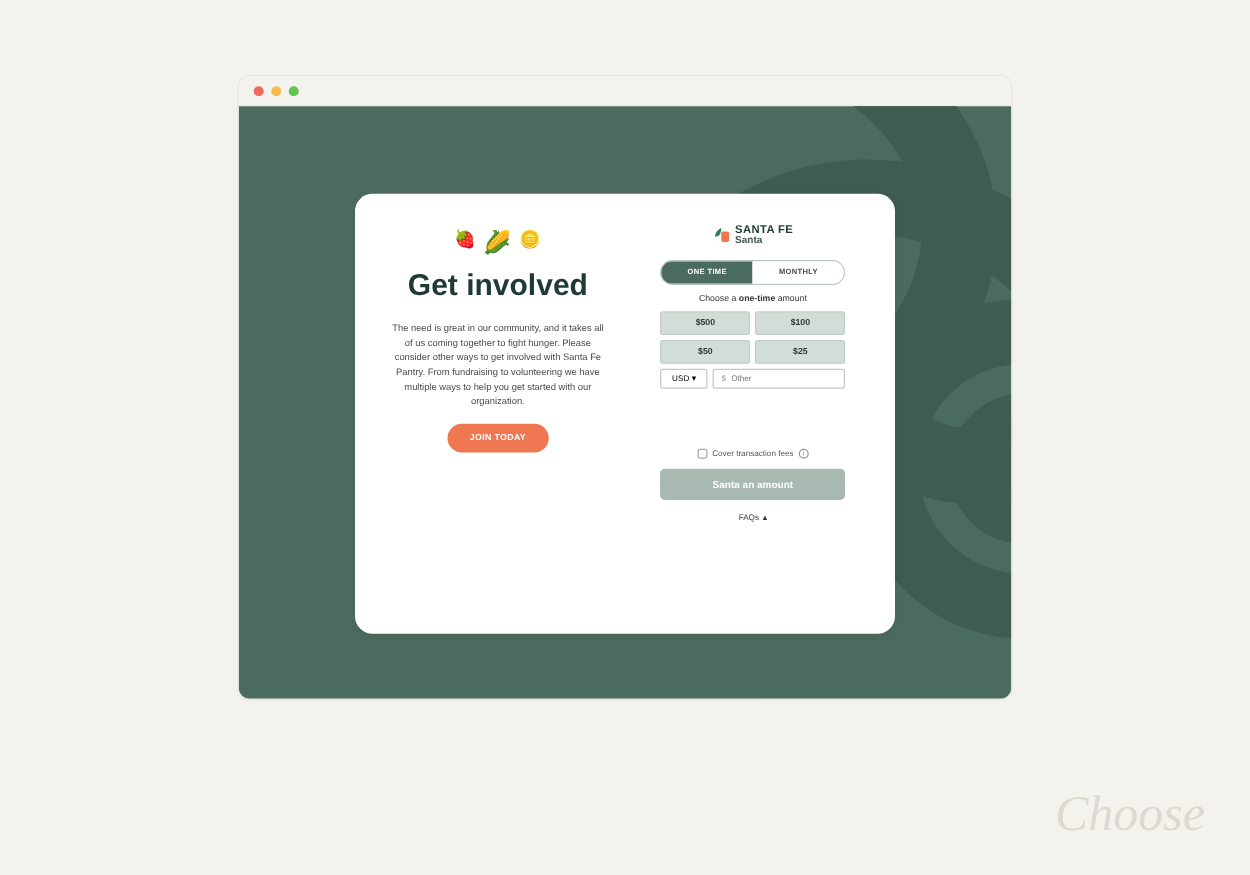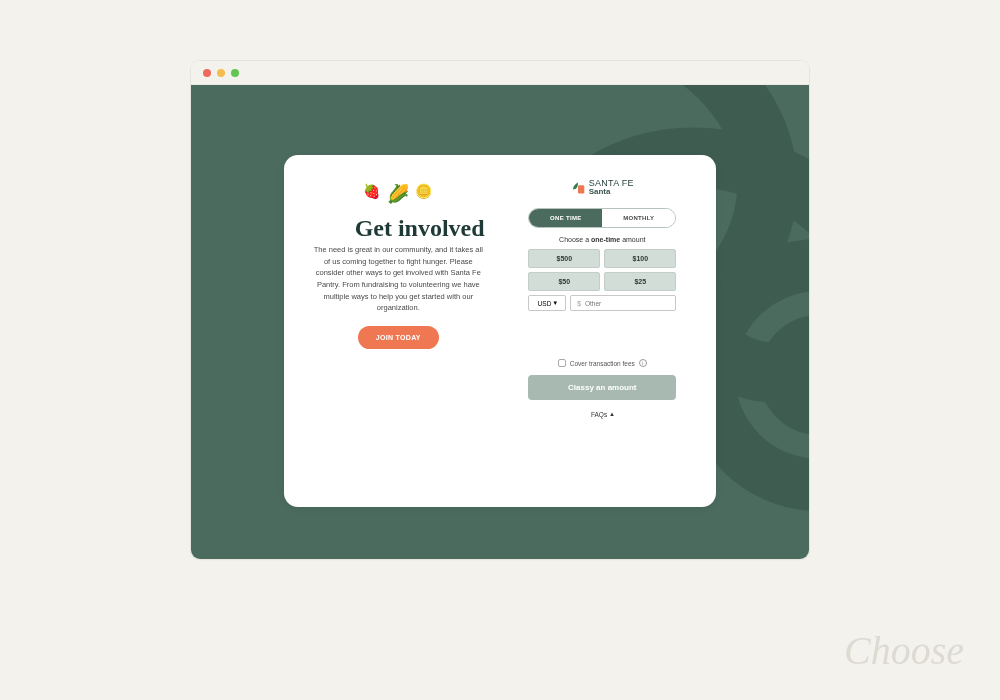--- a/index.html
+++ b/index.html
@@ -76,26 +76,25 @@
   .card-right {
     width: 48%;
     padding: 24px 28px 20px 8px;
     text-align: center;
   }
 
   .illus { display:flex; justify-content:center; gap:6px; margin-bottom:10px; }
   .illus span { font-size:14px; }
 
   .headline {
-    font-family: Liberation Serif, serif;
+    font-family: Liberation Sans, sans-serif;
     font-size: 24px;
     font-weight: 700;
     color: #1f3a36;
-    margin-bottom: 2px;
-    text-align: right;
+    margin-bottom: 14px;
   }
   .body-text {
     font-size: 7.5px;
     line-height: 1.55;
     color: #4a4a4a;
     margin-bottom: 12px;
   }
   .cta {
     display: inline-block;
     background: #ef7752;
@@ -109,21 +108,21 @@
     cursor: pointer;
   }
 
   
   .org {
     display:flex; align-items:center; justify-content:center; gap:4px;
     margin-bottom: 12px;
   }
   .org-mark { width:14px; height:14px; }
   .org-text { text-align:left; line-height:1; }
-  .org-name { font-size:9px; font-weight:400; color:#1f3a36; letter-spacing:.3px; }
+  .org-name { font-size:9px; font-weight:700; color:#1f3a36; letter-spacing:.3px; }
   .org-sub  { font-size:8px; font-weight:700; color:#3a5750; }
 
   
   .freq {
     display:flex; width: 148px; margin: 0 auto 8px;
     border: 1px solid #b7c4be;
     border-radius: 999px; overflow:hidden;
     font-size:6px; font-weight:700; letter-spacing:.3px;
   }
   .freq div {
@@ -276,21 +275,21 @@
             <input placeholder="Other" style="">
           </div>
         </div>
 
         <div class="fees">
           <span class="box"></span>
           <span>Cover transaction fees</span>
           <span class="info">i</span>
         </div>
 
-        <button class="choose-btn">Classy an amount</button>
+        <button class="choose-btn">Santa an amount</button>
 
         <div class="faqs">
           <span>FAQs</span>
           <span class="caret">▴</span>
         </div>
 
       </div>
     </div>
   </div>
 </div>

